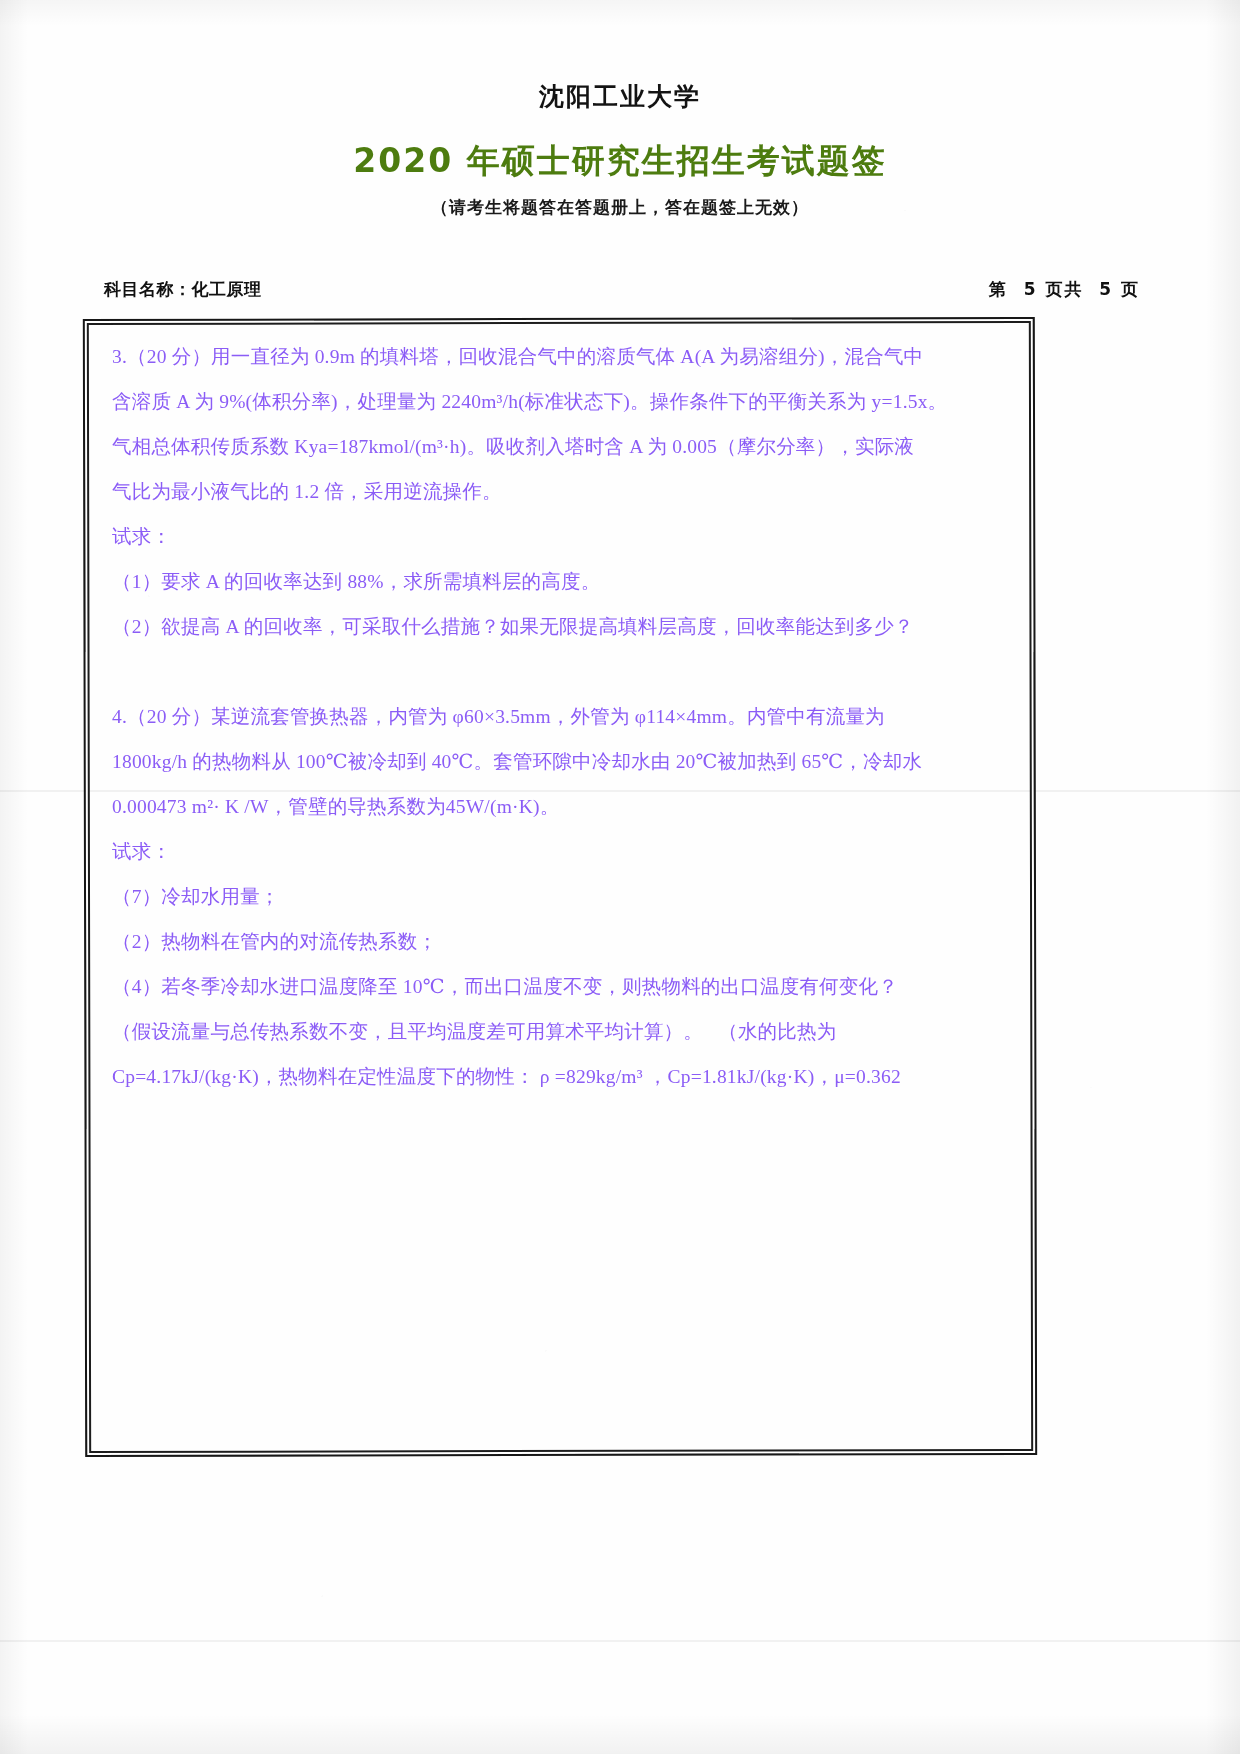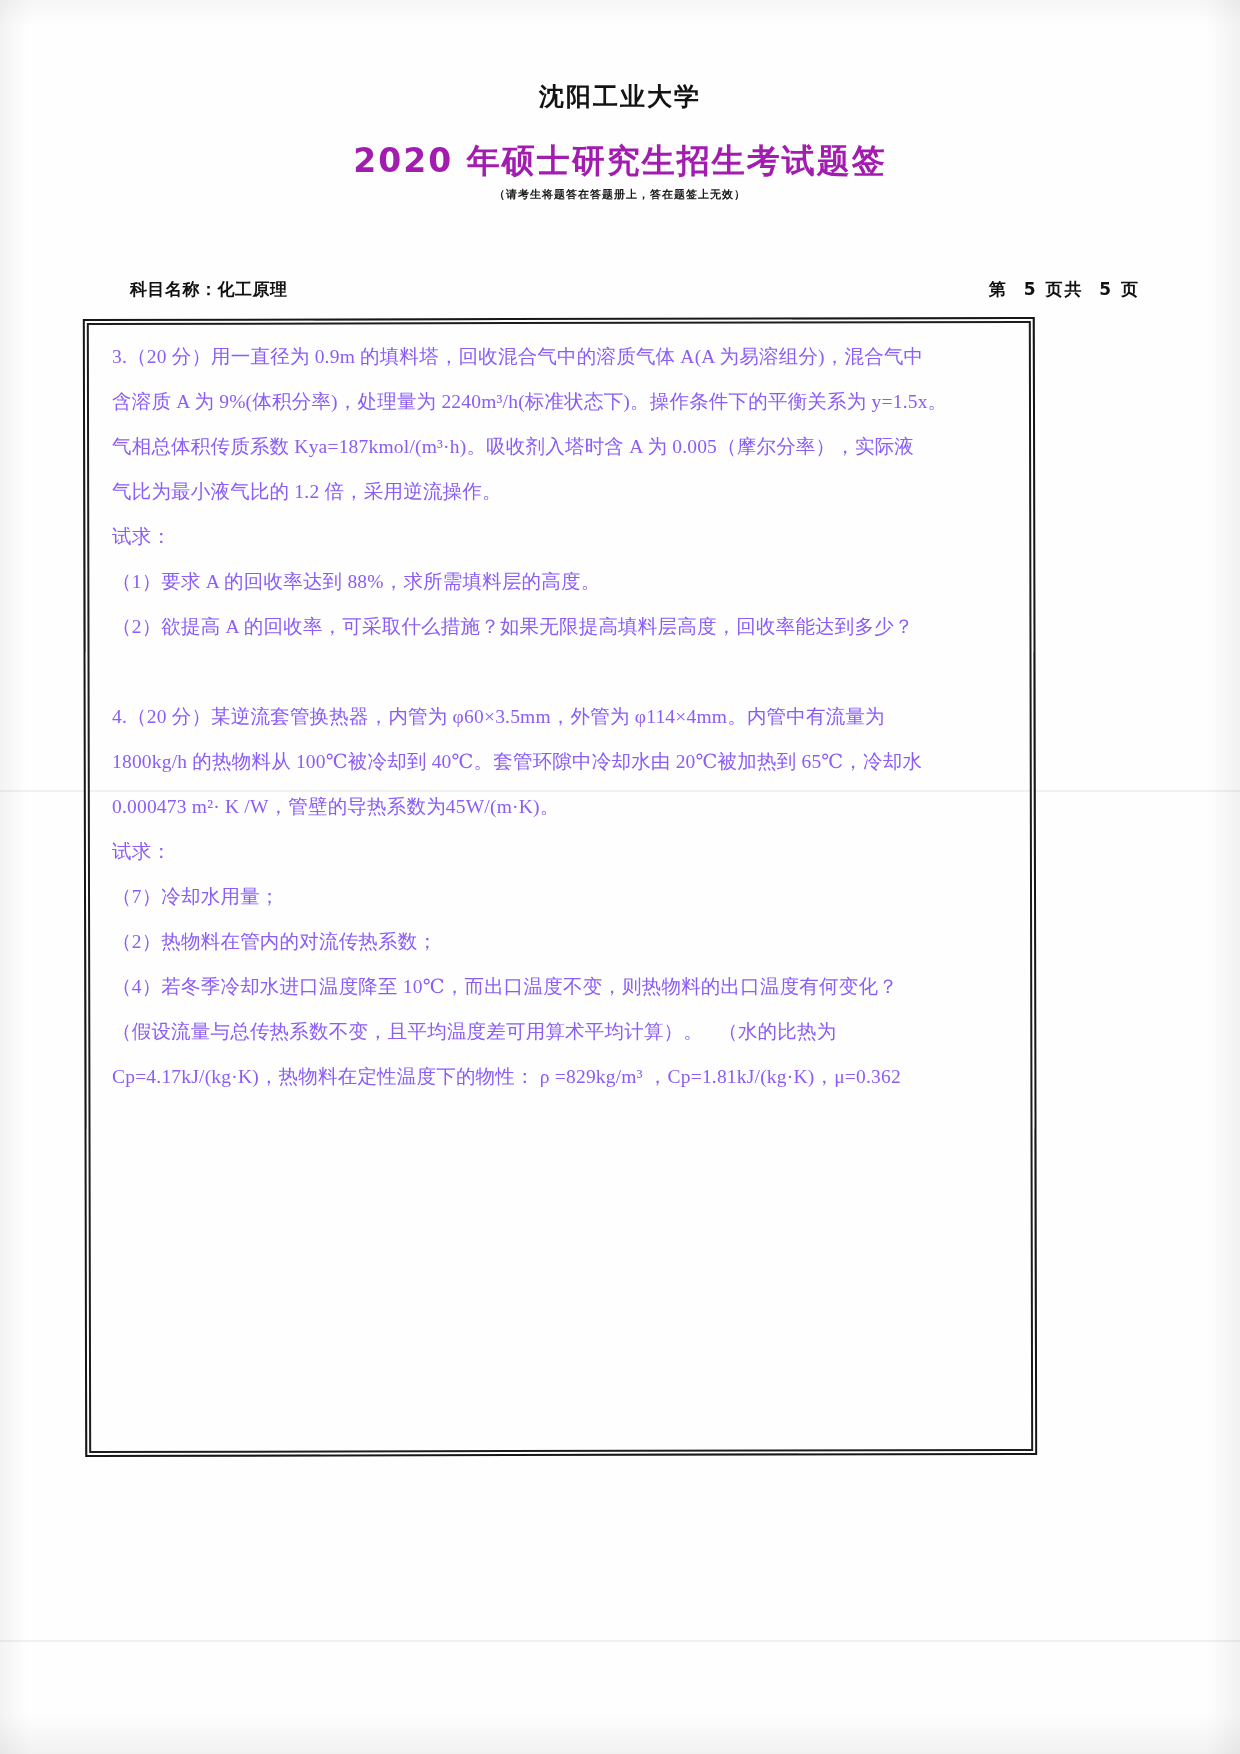--- a/index.html
+++ b/index.html
@@ -64,46 +64,46 @@
     font-size: 25px;
     letter-spacing: 2px;
     color: #131313;
   }
   .exam-title {
     margin-top: 26px;
     font-family: "DejaVu Sans", "Liberation Sans", sans-serif;
     font-weight: bold;
     font-size: 33px;
     letter-spacing: 2px;
-    color: #a21caf;
+    color: #4d7c0f;
   }
   .exam-note {
-    margin-top: 3px;
+    margin-top: 12px;
     font-family: "DejaVu Sans", "Liberation Sans", sans-serif;
     font-weight: bold;
-    font-size: 11px;
+    font-size: 17px;
     letter-spacing: 1px;
     color: #1a1a1a;
   }
 
   
   .meta-row {
     position: absolute;
     top: 278px;
     left: 104px;
     right: 100px;
     display: flex;
     justify-content: space-between;
     align-items: flex-end;
     font-family: "DejaVu Sans", "Liberation Sans", sans-serif;
     font-weight: bold;
     font-size: 17px;
     color: #111;
   }
-  .meta-subject { letter-spacing: .5px; margin-left: 26px; }
+  .meta-subject { letter-spacing: .5px; }
   .meta-page { letter-spacing: 2px; white-space: pre; }
 
   
   .answer-box {
     position: absolute;
     top: 318px;
     left: 84px;
     width: 948px;
     height: 1134px;
     border: 2px solid #171717;

